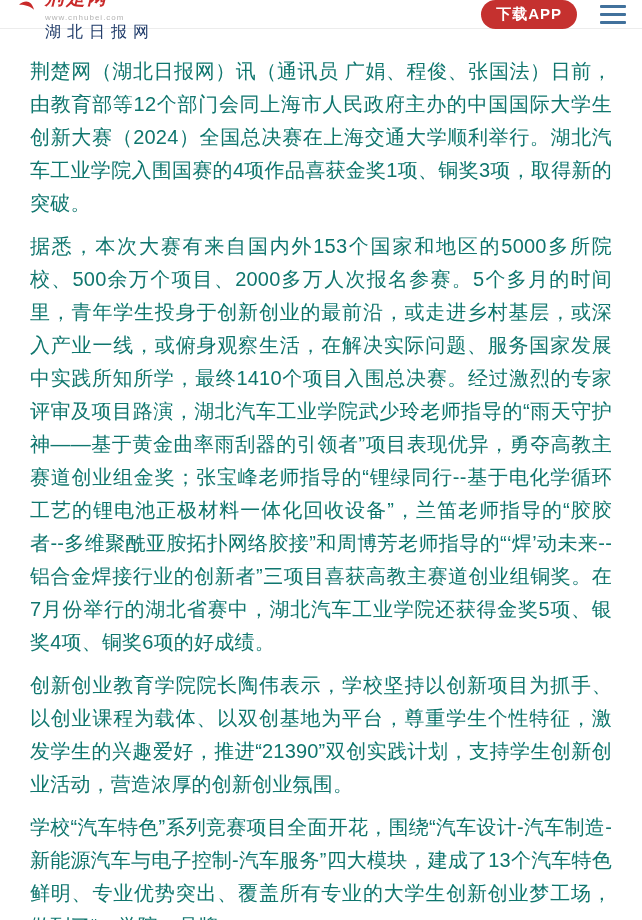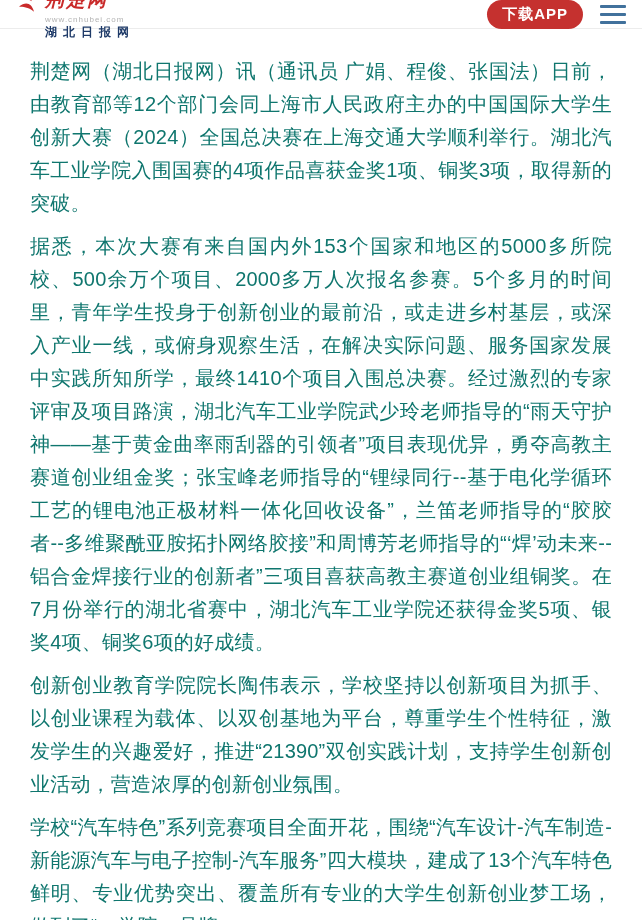--- a/index.html
+++ b/index.html
@@ -39,28 +39,28 @@
   }
   .logo-url {
     display: block;
     font-size: 8px;
     color: #b3b3b3;
     letter-spacing: 1px;
     margin-top: 7px;
   }
   .logo-sub {
     display: block;
-    font-size: 12px;
-    font-weight: bold;
+    font-size: 16px;
+    font-weight: normal;
     color: #1e3a68;
     letter-spacing: 6px;
     margin-top: 2px;
     white-space: nowrap;
   }
-  .header-right { display: flex; align-items: center; gap: 17px; }
+  .header-right { display: flex; align-items: center; gap: 23px; }
   .download-btn {
     background: #c5312f;
     color: #ffffff;
     border: none;
     border-radius: 15px;
     height: 29px;
     padding: 0 15px;
     font-size: 15px;
     font-weight: bold;
     cursor: pointer;

